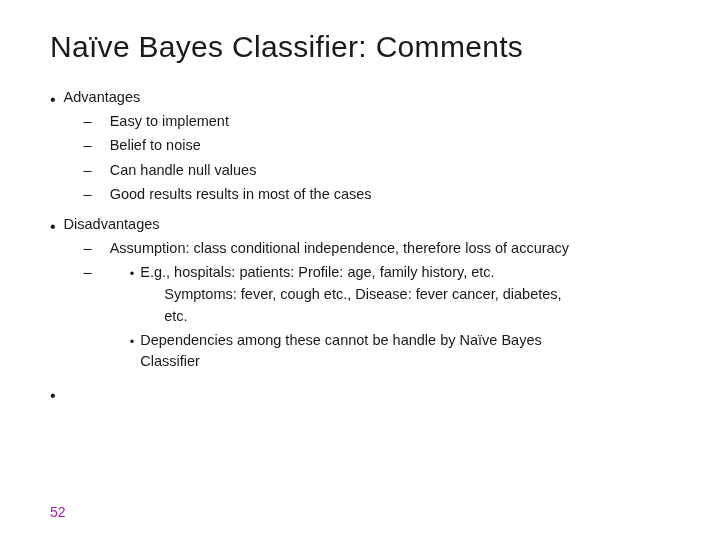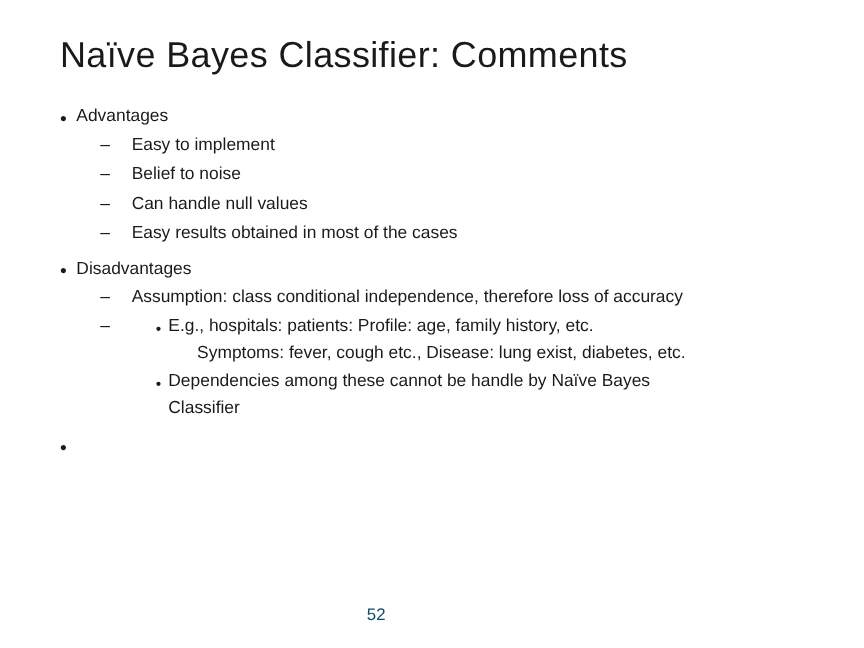--- a/index.html
+++ b/index.html
@@ -98,22 +98,21 @@
     }
 
     .sub-sub-item .sub-sub-text {
       flex: 1;
       line-height: 1.5;
     }
 
     .footer {
       margin-top: 8px;
       font-size: 14px;
-      color: #0c4a6e;
-      text-align: center;
+      color: #a21caf;
     }
   </style>
 </head>
 <body>
 
 <div class="slide">
   <div class="title">Naïve Bayes Classifier: Comments</div>
 
   <div class="content">
 
@@ -129,21 +128,21 @@
           <div class="sub-item">
             <span class="dash">–</span>
             <span class="sub-text">Belief to noise</span>
           </div>
           <div class="sub-item">
             <span class="dash">–</span>
             <span class="sub-text">Can handle null values</span>
           </div>
           <div class="sub-item">
             <span class="dash">–</span>
-            <span class="sub-text">Easy results obtained in most of the cases</span>
+            <span class="sub-text">Good results results in most of the cases</span>
           </div>
         </div>
       </div>
     </div>
 
     <div class="bullet-main">
       <span class="dot">•</span>
       <div class="text">
         <span>Disadvantages</span>
         <div class="sub-list">
@@ -152,21 +151,21 @@
             <span class="sub-text">Assumption: class conditional independence, therefore loss of accuracy</span>
           </div>
           <div class="sub-item">
             <span class="dash">–</span>
             <div class="sub-text">
               <div class="sub-sub-list">
                 <div class="sub-sub-item">
                   <span class="bullet-sm">•</span>
                   <div class="sub-sub-text">
                     <div>E.g.,  hospitals: patients: Profile: age, family history, etc.</div>
-                    <div style="margin-left: 24px;">Symptoms: fever, cough etc., Disease: lung exist, diabetes, etc.</div>
+                    <div style="margin-left: 24px;">Symptoms: fever, cough etc., Disease: fever cancer, diabetes, etc.</div>
                   </div>
                 </div>
                 <div class="sub-sub-item">
                   <span class="bullet-sm">•</span>
                   <div class="sub-sub-text">
                     <div>Dependencies among these cannot be handle by Naïve Bayes Classifier</div>
                   </div>
                 </div>
               </div>
             </div>

